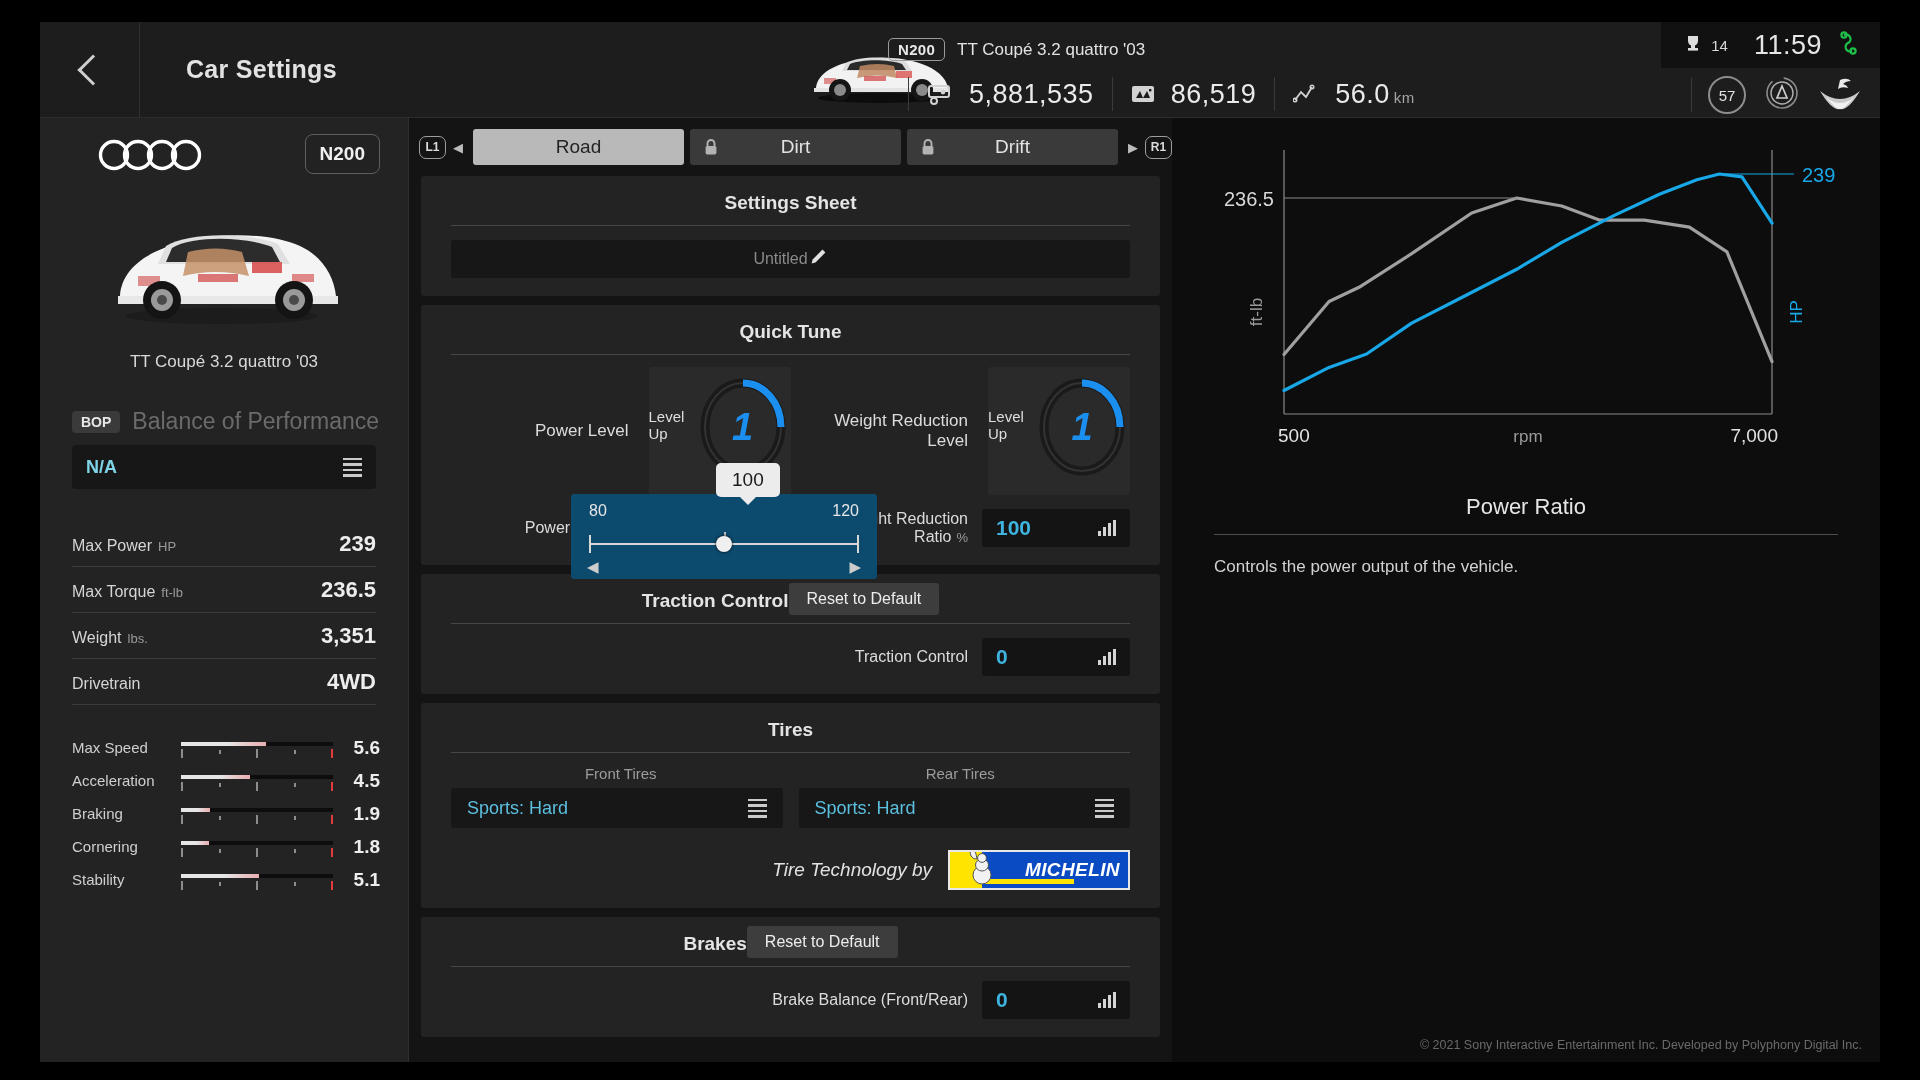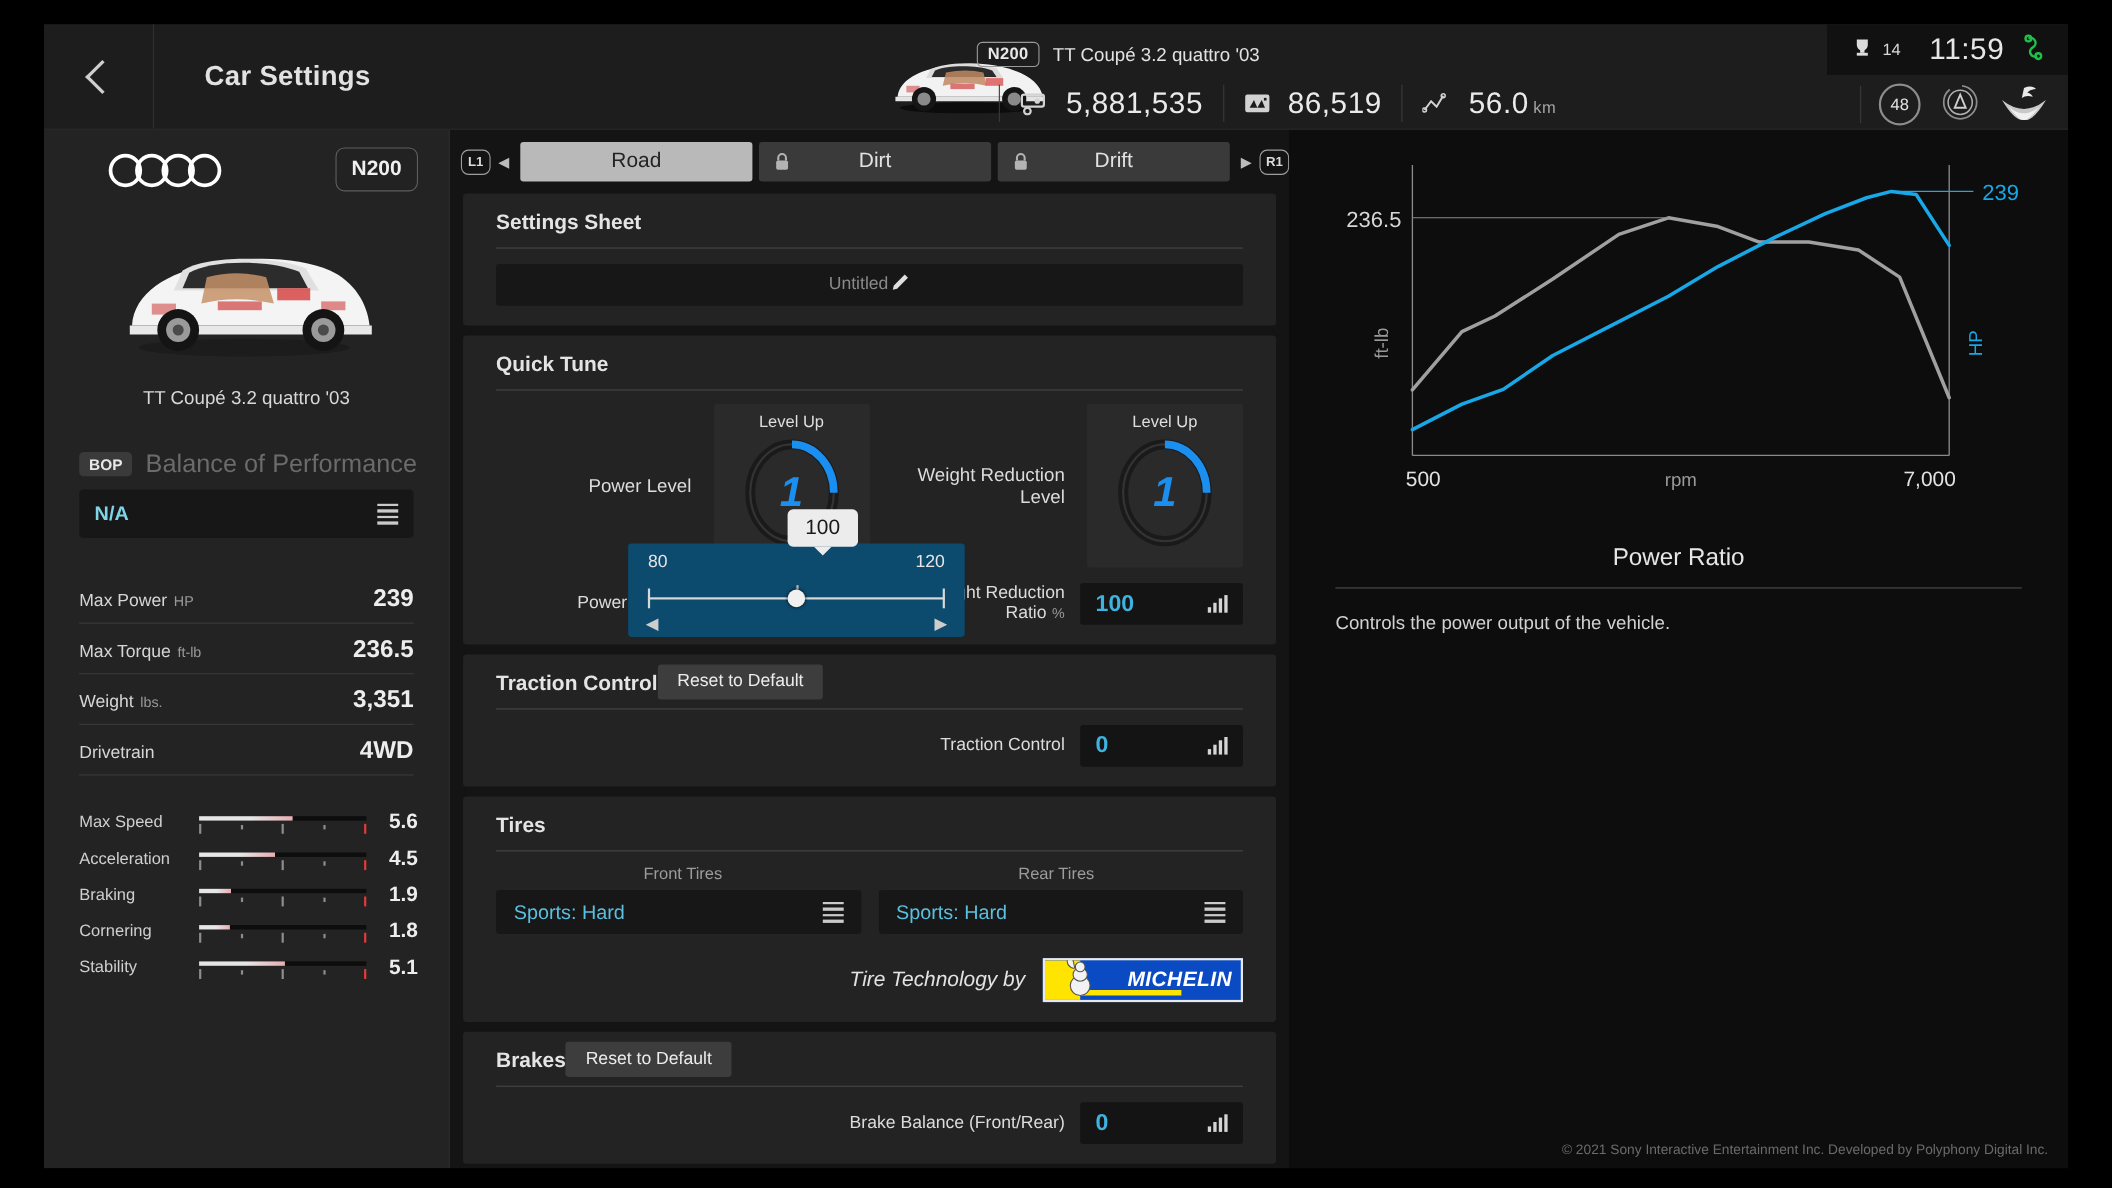--- a/index.html
+++ b/index.html
@@ -206,21 +206,21 @@
   .tab.active { background: #b9b9b9; color: #242424; }
   .tab.locked { background: #3a3a3a; color: #e2e2e2; }
   .lock-ico { position: absolute; left: 14px; top: 9px; }
 
   .card {
     background: #232323; border-radius: 3px;
     margin: 0 12px 9px 12px; padding: 16px 30px 18px 30px;
     position: relative;
   }
   .card-head {
-    display: flex; align-items: center; justify-content: flex-start;
+    display: flex; align-items: center; justify-content: center;
     border-bottom: 1px solid #474747; padding-bottom: 11px;
   }
   .card-title { font-size: 19px; color: #e4e4e4; font-weight: bold; }
   .reset-btn {
     background: #3d3d3d; color: #ededed; font-size: 16px;
     padding: 7px 18px; border-radius: 3px; cursor: pointer;
     margin-top: -8px; margin-bottom: -4px;
   }
 
   .sheet-row { display: flex; gap: 12px; margin-top: 14px; }
@@ -236,21 +236,21 @@
   }
 
   .qt-body { display: flex; margin-top: 12px; align-items: flex-start; }
   .qt-half { flex: 1; display: flex; align-items: center; }
   .qt-label {
     flex: 1; text-align: right; padding-right: 20px;
     font-size: 17px; color: #dcdcdc;
   }
   .dial-box {
     width: 142px; background: #2a2a2a; border-radius: 3px;
-    padding: 8px 0 16px 0; display: flex; flex-direction: column;
+    padding: 8px 0 16px 0; display: flex; flex-direction: row;
     align-items: center; cursor: pointer;
   }
   .lvl-up { font-size: 15px; color: #dedede; margin-bottom: 4px; }
   .dial { position: relative; width: 96px; height: 104px; }
   .dial-num {
     position: absolute; left: 0; top: 0; width: 96px; height: 104px;
     display: flex; align-items: center; justify-content: center;
     font-size: 38px; color: #1b8ff0; font-style: italic; font-weight: bold;
   }
 
@@ -454,21 +454,21 @@
           <svg width="26" height="26" viewBox="0 0 26 26">
             <path d="M8 5 a4 4 0 0 1 4 8 a4 4 0 0 0 4 8" fill="none" stroke="#1fc04a" stroke-width="2.2"></path>
             <circle cx="8" cy="5" r="2.6" fill="none" stroke="#1fc04a" stroke-width="2.2"></circle>
             <circle cx="17" cy="21" r="2.6" fill="none" stroke="#1fc04a" stroke-width="2.2"></circle>
           </svg>
         </span>
       </div>
 
       <div class="rankrow">
         <div class="hdr-div"></div>
-        <div class="circ48">48</div>
+        <div class="circ48">57</div>
         <span>
           <svg width="40" height="40" viewBox="0 0 40 40">
             <circle cx="20" cy="20" r="15" fill="none" stroke="#8c8c8c" stroke-width="1.6" stroke-dasharray="60 12"></circle>
             <circle cx="20" cy="20" r="11" fill="none" stroke="#b0b0b0" stroke-width="1.4"></circle>
             <path d="M20 13 L25 25 H15 Z" fill="none" stroke="#cfcfcf" stroke-width="1.7"></path>
           </svg>
         </span>
         <span>
           <svg width="44" height="36" viewBox="0 0 44 36">
             <path d="M22 5 q7 -3 11 1 q-5 0 -8 3 q4 1 5 4 q-6 -2 -10 1" fill="#e9e9e9"></path>

